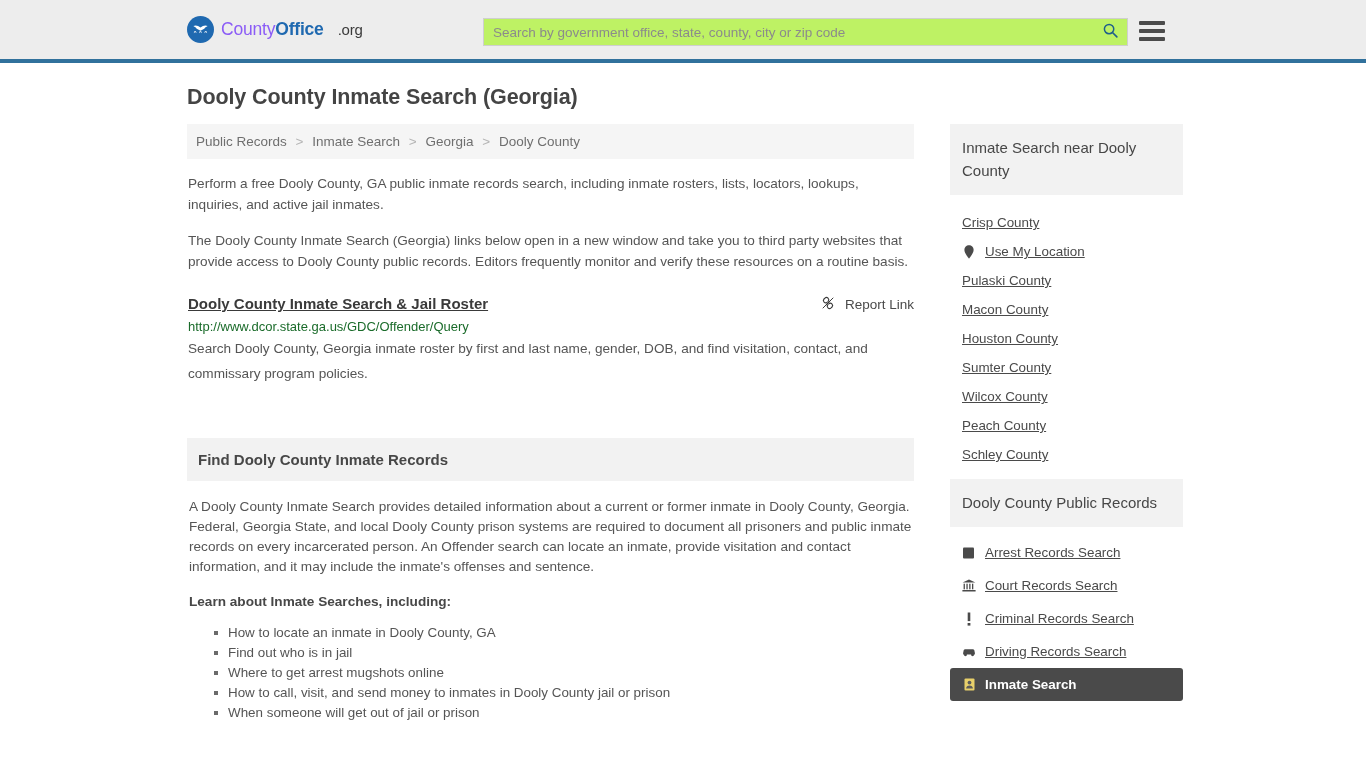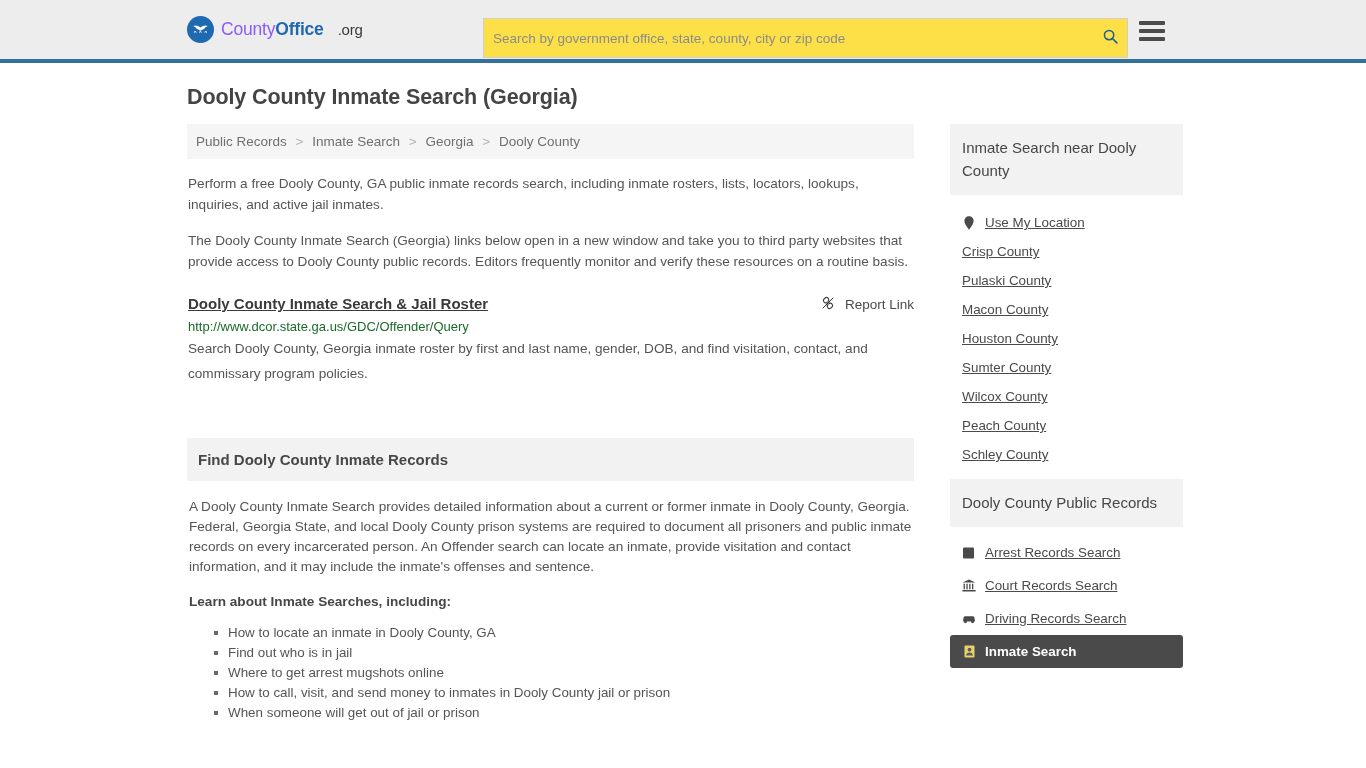--- a/index.html
+++ b/index.html
@@ -56,22 +56,22 @@
   }
   .logo-text .lt-a { color: #8b5cf6; font-weight: 400; text-align: center; }
   .logo-text .lt-b { color: #1f69b0; font-weight: 700; }
   .logo-text .lt-c { color: #3b3b3b; font-weight: 400; font-size: 15px; margin-left: 14px; }
 
   .search-wrap {
     position: absolute;
     left: 300px;
     top: 18px;
     width: 645px;
-    height: 40px;
-    background: #fde047;
+    height: 28px;
+    background: #bef264;
     border: 1px solid #cfcfcf;
     display: flex;
     align-items: center;
   }
   .search-input {
     flex: 1 1 auto;
     border: 0;
     outline: 0;
     height: 26px;
     padding: 0 8px 0 9px;
@@ -376,31 +376,31 @@
     </div>
 
     <div class="col-side">
 
       <div class="side-card card1">
         <div class="side-card-head">
           <h3>Inmate Search near Dooly County</h3>
         </div>
         <div class="side-links">
 
+          <a class="side-link no-icon">
+            <span class="sl-label">Crisp County</span>
+          </a>
+
           <a class="side-link">
             <span class="side-icon">
               <svg width="10" height="14" viewBox="0 0 12 17" aria-hidden="true">
                 <path d="M6 0.4 C2.9 0.4 0.4 2.9 0.4 6 C0.4 10 6 16.6 6 16.6 C6 16.6 11.6 10 11.6 6 C11.6 2.9 9.1 0.4 6 0.4 Z" fill="#4a4a4a"></path>
               </svg>
             </span>
             <span class="sl-label">Use My Location</span>
-          </a>
-
-          <a class="side-link no-icon">
-            <span class="sl-label">Crisp County</span>
           </a>
           <a class="side-link no-icon">
             <span class="sl-label">Pulaski County</span>
           </a>
           <a class="side-link no-icon">
             <span class="sl-label">Macon County</span>
           </a>
           <a class="side-link no-icon">
             <span class="sl-label">Houston County</span>
           </a>
@@ -442,20 +442,29 @@
                 <rect x="1.6" y="4.7" width="1.3" height="5.6" fill="#4a4a4a"></rect>
                 <rect x="4.4" y="4.7" width="1.3" height="5.6" fill="#4a4a4a"></rect>
                 <rect x="7.2" y="4.7" width="1.3" height="5.6" fill="#4a4a4a"></rect>
                 <rect x="10" y="4.7" width="1.3" height="5.6" fill="#4a4a4a"></rect>
                 <rect x="0.4" y="11" width="13.2" height="1.5" fill="#4a4a4a"></rect>
               </svg>
             </span>
             <span class="sl-label">Court Records Search</span>
           </a>
 
+          <a class="side-link">
+            <span class="side-icon">
+              <svg width="6" height="14" viewBox="0 0 6 14" aria-hidden="true">
+                <rect x="1.7" y="0.5" width="2.6" height="8.6" fill="#4a4a4a"></rect>
+                <rect x="1.6" y="11" width="2.8" height="2.6" fill="#4a4a4a"></rect>
+              </svg>
+            </span>
+            <span class="sl-label">Criminal Records Search</span>
+          </a>
 
           <a class="side-link">
             <span class="side-icon">
               <svg width="15" height="11" viewBox="0 0 15 11" aria-hidden="true">
                 <path d="M1.2 7.2 L1.7 4.6 C1.9 3.7 2.6 3.1 3.5 3.1 L11.5 3.1 C12.4 3.1 13.1 3.7 13.3 4.6 L13.8 7.2 L13.8 8.6 L1.2 8.6 Z" fill="#4a4a4a"></path>
                 <circle cx="3.7" cy="8.9" r="1.6" fill="#4a4a4a"></circle>
                 <circle cx="11.3" cy="8.9" r="1.6" fill="#4a4a4a"></circle>
               </svg>
             </span>
             <span class="sl-label">Driving Records Search</span>

